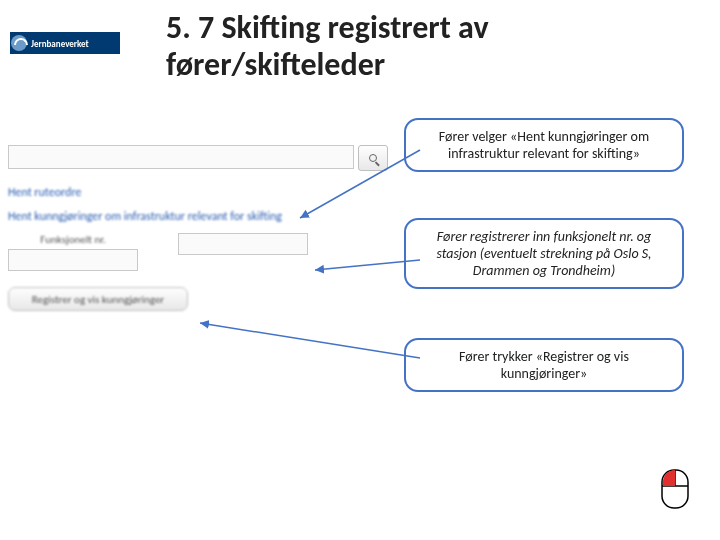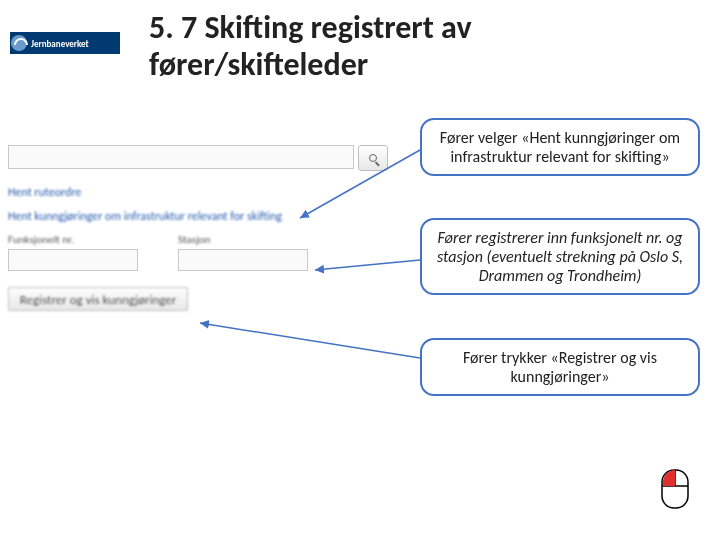--- a/index.html
+++ b/index.html
@@ -39,21 +39,21 @@
     border-radius: 10px 10px 0 0;
   }
   .logo-text {
     color: #fff;
     font-size: 9px;
     font-weight: bold;
   }
   .title {
     position: absolute;
     top: 10px;
-    left: 149px;
+    left: 166px;
     width: 420px;
     font-size: 32px;
     color: #222;
     line-height: 1.15;
   }
   .app-panel {
     position: absolute;
     top: 145px;
     left: 8px;
     width: 380px;
@@ -101,56 +101,56 @@
     font-size: 12px;
     filter: blur(1px);
     margin-bottom: 10px;
   }
   .label-blur.dark { color: #2a5db0; filter: blur(1.1px); }
   .field-row {
     display: flex;
     gap: 40px;
     margin-top: 4px;
   }
-  .field-col { display: flex; flex-direction: column; }
+  .field-col { display: flex; flex-direction: column; text-align: center; }
   .field-label {
     font-size: 11px;
     color: #555;
     filter: blur(0.9px);
     margin-bottom: 3px;
   }
   .field-input {
     width: 130px;
     height: 22px;
     border: 1px solid #c9c9c9;
     background: #fafafa;
   }
   .reg-btn {
     margin-top: 16px;
     width: 180px;
     height: 24px;
     border: 1px solid #bfbfbf;
     background: linear-gradient(#fefefe,#e8e8e8);
-    border-radius: 1px;
-    font-size: 13px;
+    border-radius: 7px;
+    font-size: 11px;
     color: #555;
     filter: blur(0.9px);
     display: flex;
     align-items: center;
     justify-content: center;
   }
   .callout {
     position: absolute;
-    right: 20px;
+    right: 36px;
     width: 280px;
     border: 2px solid #4472c4;
     border-radius: 14px;
     background: #fff;
     padding: 8px 12px;
-    font-size: 16px;
+    font-size: 14px;
     text-align: center;
     color: #222;
   }
   .callout1 { top: 118px; }
   .callout2 { top: 218px; font-style: italic; }
   .callout3 { top: 338px; margin-left: 48px; }
   svg.arrow {
     position: absolute;
     overflow: visible;
   }
@@ -180,21 +180,20 @@
     </div>
   </div>
   <div class="label-blur">Hent ruteordre</div>
   <div class="label-blur dark">Hent kunngjøringer om infrastruktur relevant for skifting</div>
   <div class="field-row">
     <div class="field-col">
       <div class="field-label">Funksjonelt nr.</div>
       <div class="field-input"></div>
     </div>
     <div class="field-col">
-      <div class="field-label">Stasjon</div>
       <div class="field-input"></div>
     </div>
   </div>
   <div class="reg-btn">
     <span>Registrer og vis kunngjøringer</span>
   </div>
 </div>
 
 <div class="callout callout1">
   <span>Fører velger «Hent kunngjøringer om infrastruktur relevant for skifting»</span>

